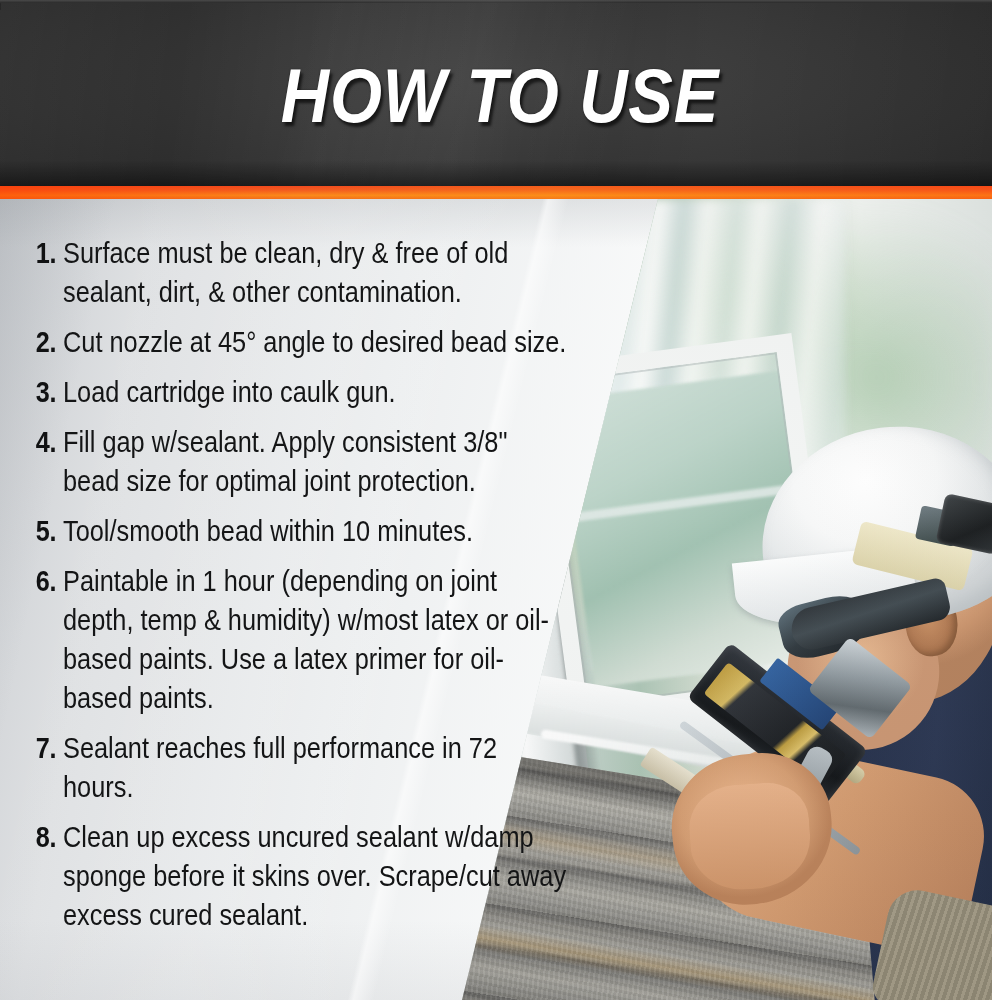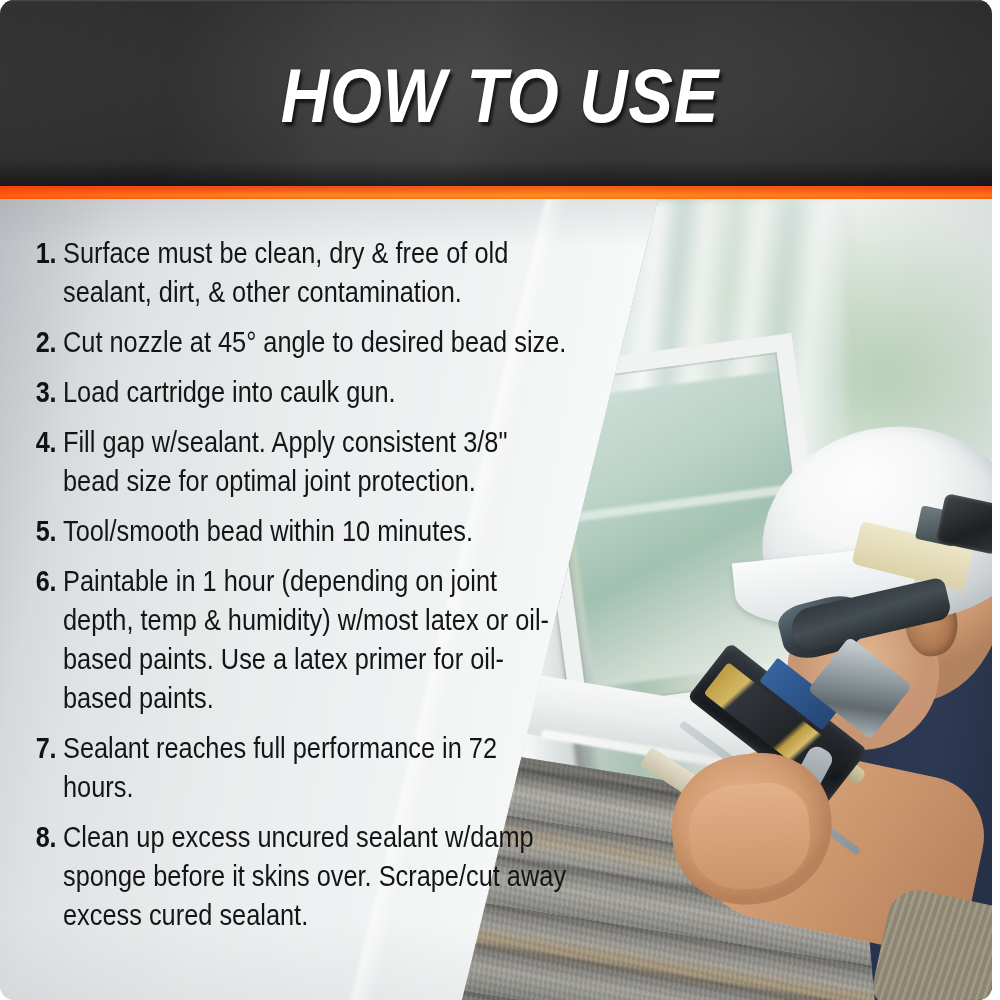--- a/index.html
+++ b/index.html
@@ -1,21 +1,21 @@
 <!DOCTYPE html>
 <html><head>
 <meta charset="utf-8">
 <style>
   html,body{margin:0;padding:0;}
   body{
     width:1000px;height:1000px;overflow:hidden;
     background:#ffffff;
     font-family:"Liberation Sans","DejaVu Sans",sans-serif;
   }
-  #root{position:relative;width:992px;height:1000px;overflow:hidden;border-radius:14px;}
+  #root{position:relative;width:992px;height:1000px;overflow:hidden;}
 
   
   .header{
     position:absolute;left:0;top:0;width:1000px;height:186px;
     background:
       linear-gradient(97deg, rgba(255,255,255,0.035) 0%, rgba(255,255,255,0) 18%, rgba(255,255,255,0.045) 33%, rgba(255,255,255,0) 52%, rgba(255,255,255,0.03) 71%, rgba(255,255,255,0) 100%),
       linear-gradient(100deg, rgba(255,255,255,0.05) 0 1px, rgba(255,255,255,0) 1px 7px),
       linear-gradient(101deg, rgba(255,255,255,0.035) 0 1px, rgba(255,255,255,0) 1px 13px),
       linear-gradient(99deg, rgba(0,0,0,0.25) 0 2px, rgba(0,0,0,0) 2px 11px),
       radial-gradient(130% 170% at 52% 42%, #3d3d3d 0%, #2e2e2e 38%, #202020 68%, #141414 100%);

